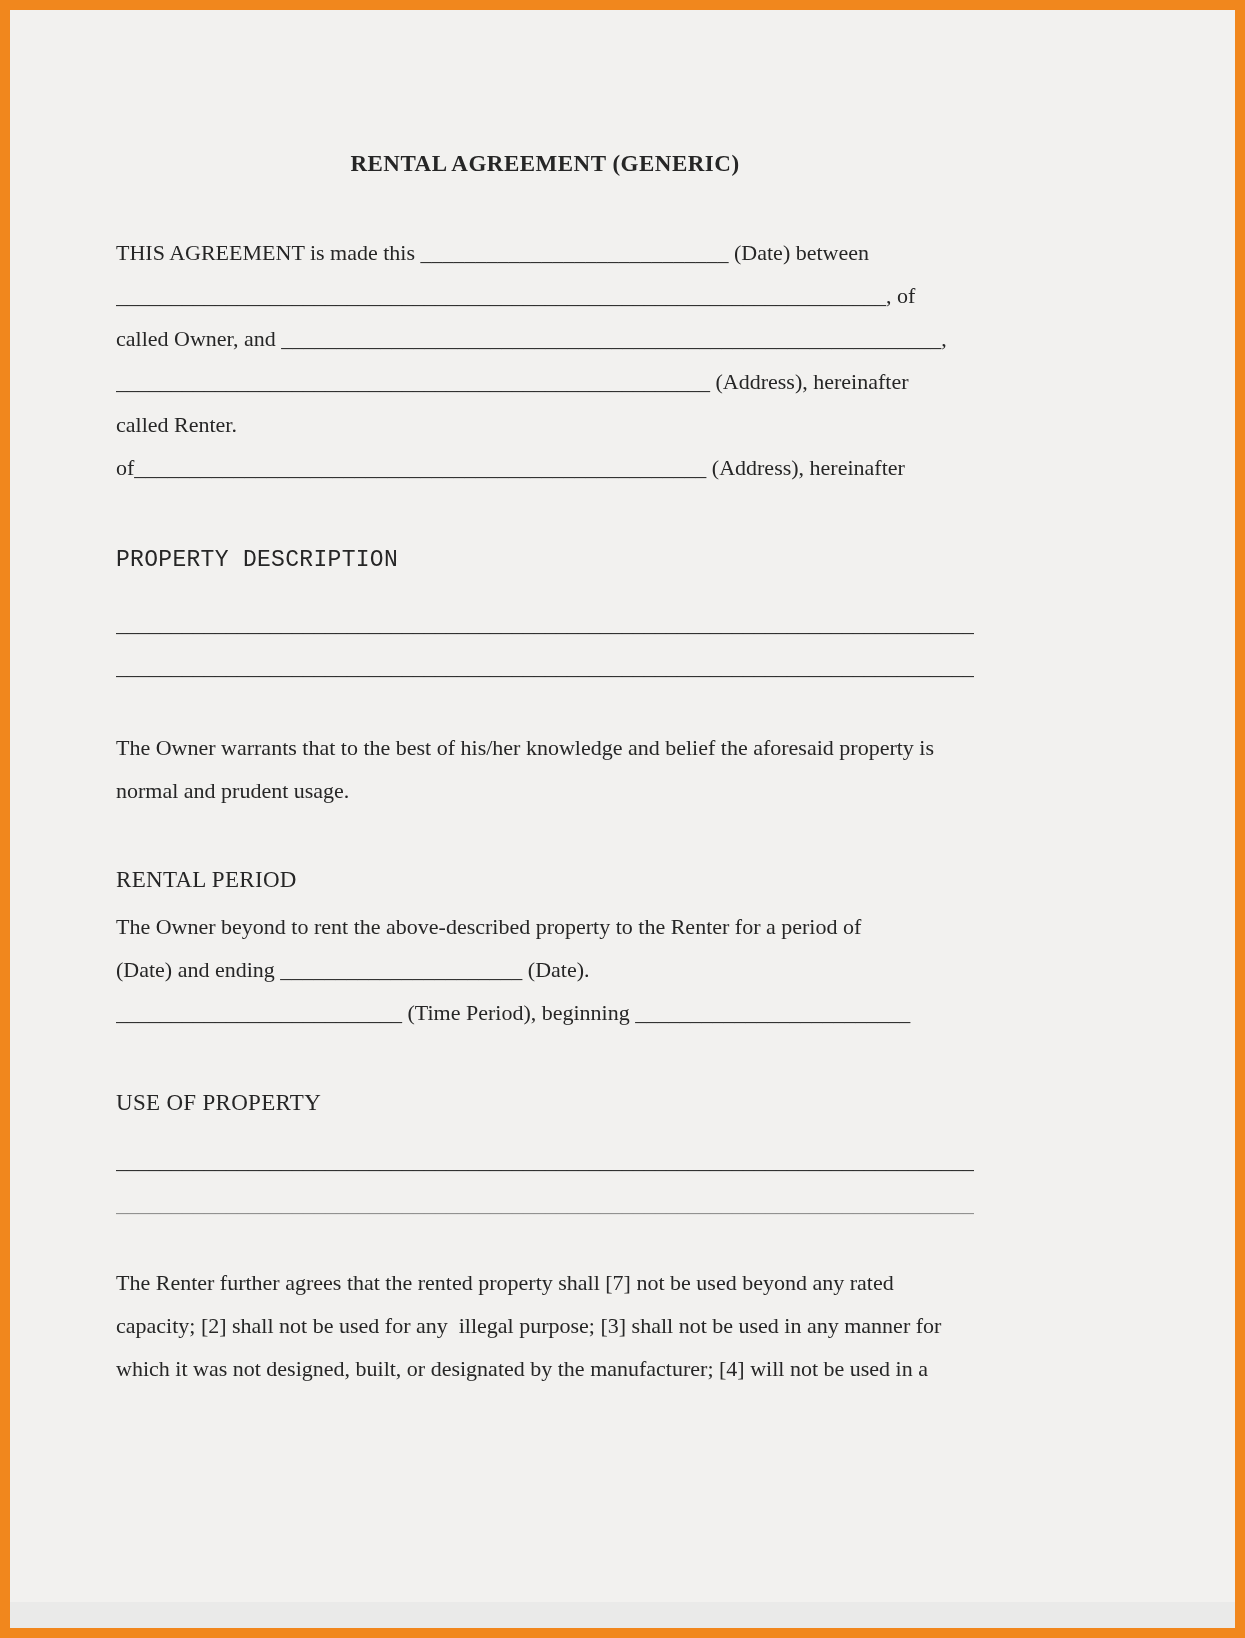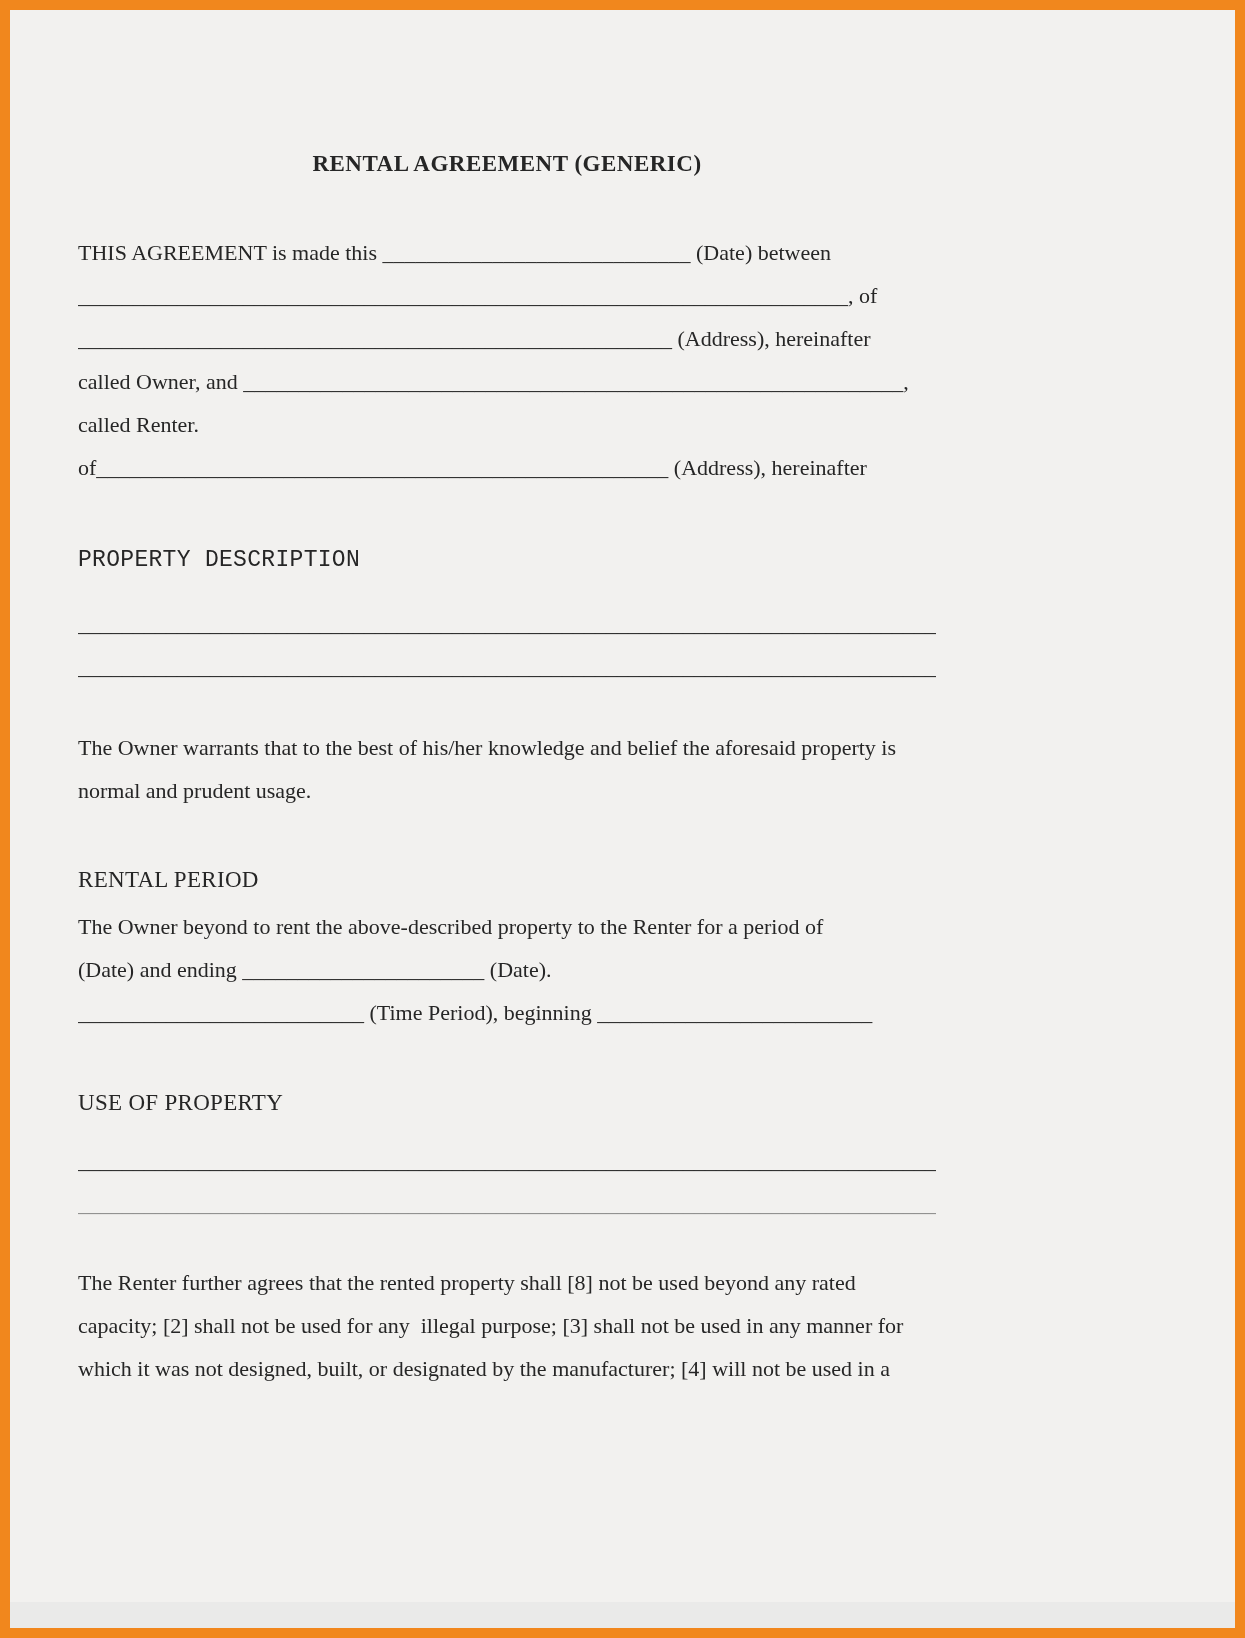--- a/index.html
+++ b/index.html
@@ -15,21 +15,21 @@
     width:1245px;
     height:1638px;
     box-sizing:border-box;
     border:10px solid var(--border);
     background:var(--bg);
     overflow:hidden;
     color:var(--ink);
   }
   .content{
     box-sizing:border-box;
-    padding:132px 0 0 68px;
+    padding:132px 0 0 106px;
     width:1020px;
   }
   .col{width:858px;}
   .title{
     margin:0;
     width:858px;
     font-size:23px;
     line-height:43px;
     font-weight:bold;
     text-align:center;
@@ -69,22 +69,22 @@
 <body>
 
 <div class="page">
   <div class="content">
 
     <h1 class="title">RENTAL AGREEMENT (GENERIC)</h1>
 
     <div class="intro col">
       <div class="line">THIS AGREEMENT is made this ____________________________ (Date) between</div>
       <div class="line">______________________________________________________________________, of</div>
+      <div class="line">called Owner, and ____________________________________________________________,</div>
       <div class="line">______________________________________________________ (Address), hereinafter</div>
-      <div class="line">called Owner, and ____________________________________________________________,</div>
       <div class="line">called Renter.</div>
       <div class="line">of____________________________________________________ (Address), hereinafter</div>
     </div>
 
     <div class="heading h-pd">PROPERTY DESCRIPTION</div>
 
     <div class="blanks-pd col">
       <div class="line">______________________________________________________________________________</div>
       <div class="line">______________________________________________________________________________</div>
     </div>
@@ -103,21 +103,21 @@
     </div>
 
     <div class="heading h-up">USE OF PROPERTY</div>
 
     <div class="blanks-up col">
       <div class="line">______________________________________________________________________________</div>
       <div class="line">______________________________________________________________________________</div>
     </div>
 
     <div class="renter col">
-      <div class="line">The Renter further agrees that the rented property shall [8] not be used beyond any rated</div>
+      <div class="line">The Renter further agrees that the rented property shall [7] not be used beyond any rated</div>
       <div class="line">capacity; [2] shall not be used for any  illegal purpose; [3] shall not be used in any manner for</div>
       <div class="line">which it was not designed, built, or designated by the manufacturer; [4] will not be used in a</div>
     </div>
 
   </div>
 
   <div class="bottom-band"></div>
 </div>
 
 </body></html>

